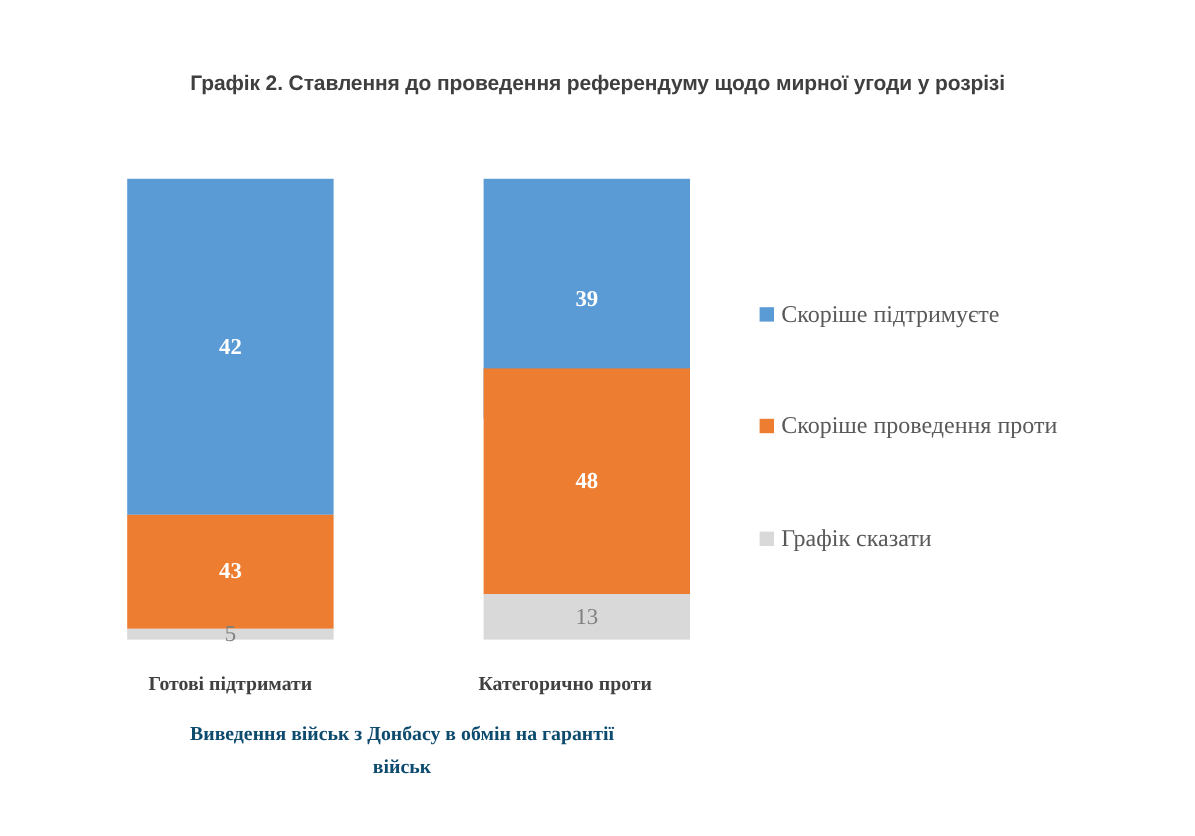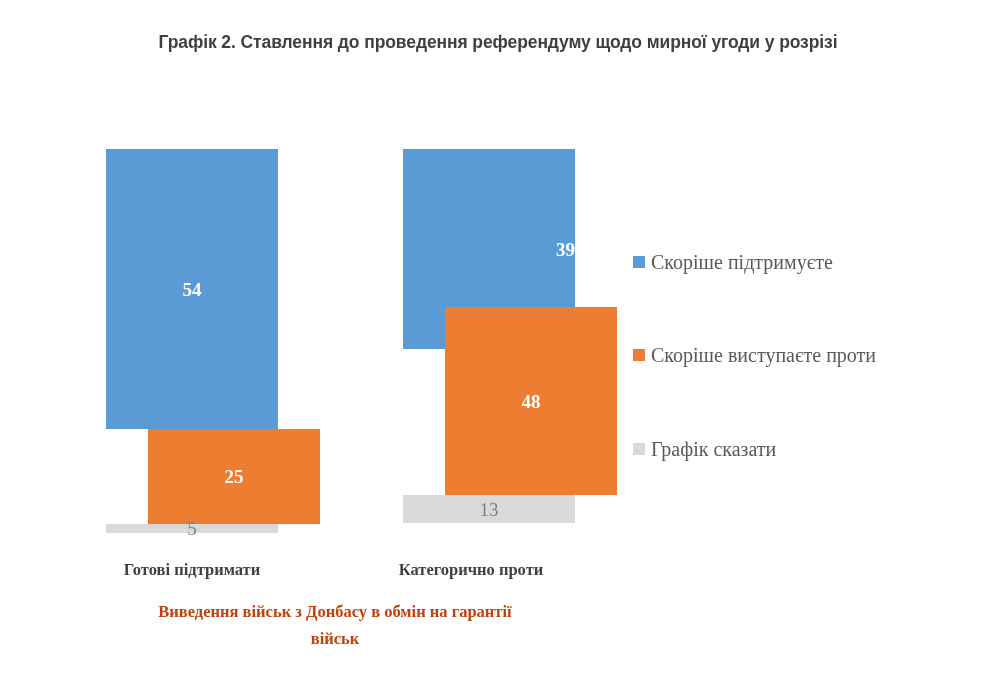--- a/index.html
+++ b/index.html
@@ -31,21 +31,21 @@
     top: 28px;
     width: 916px;
     text-align: center;
     font-family: "Liberation Sans", sans-serif;
     font-weight: bold;
     font-size: 17.5px;
     line-height: 29px;
     color: #3f3f3f;
     letter-spacing: -0.1px;
   }
-  .chart-title .tline { display: block; white-space: nowrap; }
+  .chart-title .tline { display: block; white-space: nowrap; margin-top: 27px; }
 
   
   .plot-area {
     position: absolute;
     left: 0;
     top: 149px;
     width: 620px;
     height: 384px;
   }
 
@@ -61,21 +61,21 @@
   .seg {
     position: absolute;
     left: 0;
     width: 172px;
     box-sizing: border-box;
     display: flex;
     align-items: center;
     justify-content: center;
   }
   .seg-support  { background: #5B9BD5; }
-  .seg-against  { background: #ED7D31; margin-left: 42px; }
+  .seg-against  { background: #ED7D31; }
   .seg-hard     { background: #D9D9D9; }
 
   .seg-label {
     font-family: "Liberation Serif", serif;
     font-weight: bold;
     font-size: 19px;
     line-height: 1;
     color: #ffffff;
     user-select: none;
   }
@@ -112,21 +112,21 @@
   .axis-title {
     position: absolute;
     left: 40px;
     top: 598px;
     width: 590px;
     text-align: center;
     font-family: "Liberation Serif", serif;
     font-weight: bold;
     font-size: 16.5px;
     line-height: 27px;
-    color: #c2410c;
+    color: #0c4a6e;
   }
   .axis-title .aline { display: block; }
 
   
   .legend {
     position: absolute;
     left: 633px;
     top: 249px;
     width: 330px;
     height: 220px;
@@ -166,38 +166,38 @@
 <div id="chart-root">
 
   <div class="chart-title">
     <span class="tline">Графік 2. Ставлення до проведення референдуму щодо мирної угоди у розрізі</span>
   </div>
 
   <div class="plot-area">
 
     <div class="bar-group g0">
       <div class="seg seg-support" style="top:0px; height:280px;">
-        <span class="seg-label">54</span>
+        <span class="seg-label">42</span>
       </div>
       <div class="seg seg-against" style="top:280px; height:95px;">
-        <span class="seg-label">25</span>
+        <span class="seg-label">43</span>
       </div>
       <div class="seg seg-hard" style="top:375px; height:9px;">
         <span class="seg-label">5</span>
       </div>
     </div>
 
     <div class="bar-group g1">
-      <div class="seg seg-support" style="top:0px; height:200px;justify-content:flex-end;">
+      <div class="seg seg-support" style="top:0px; height:200px;">
         <span class="seg-label">39</span>
       </div>
       <div class="seg seg-against" style="top:158px; height:188px;">
         <span class="seg-label">48</span>
       </div>
-      <div class="seg seg-hard" style="top:346px; height:28px;text-align:right;">
+      <div class="seg seg-hard" style="top:346px; height:38px;text-align:right;">
         <span class="seg-label">13</span>
       </div>
     </div>
 
   </div>
 
   <div class="cat-labels">
     <div class="cat-label c0">Готові підтримати</div>
     <div class="cat-label c1">Категорично проти</div>
   </div>
@@ -209,21 +209,21 @@
 
   <div class="legend">
 
     <div class="legend-item l0">
       <span class="legend-swatch s-support"></span>
       <span class="legend-label">Скоріше підтримуєте</span>
     </div>
 
     <div class="legend-item l1">
       <span class="legend-swatch s-against"></span>
-      <span class="legend-label">Скоріше виступаєте проти</span>
+      <span class="legend-label">Скоріше проведення проти</span>
     </div>
 
     <div class="legend-item l2">
       <span class="legend-swatch s-hard"></span>
       <span class="legend-label">Графік сказати</span>
     </div>
 
   </div>
 
 </div>

